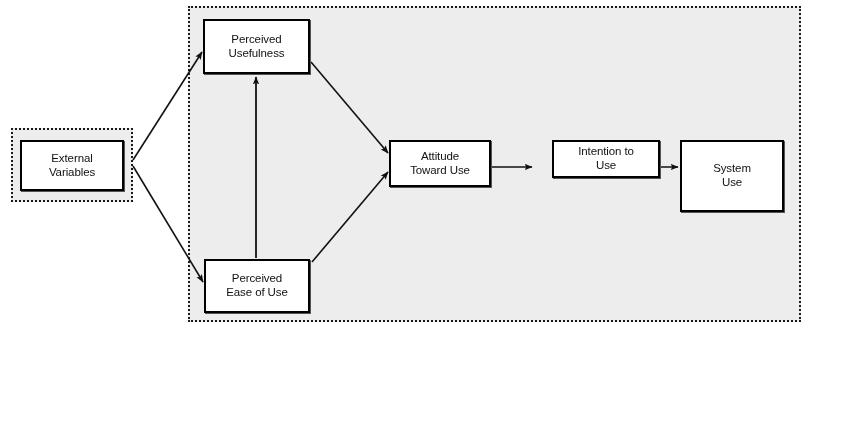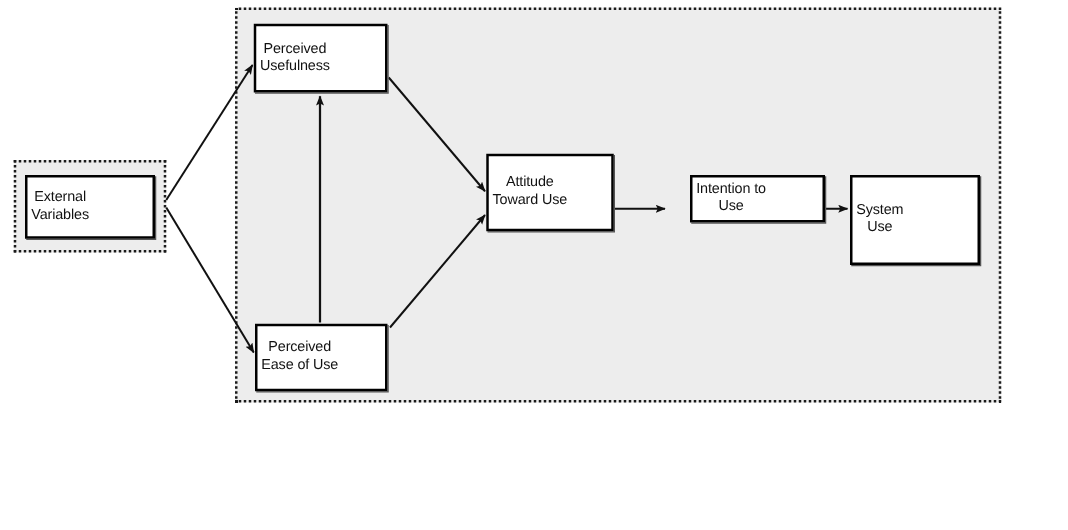--- a/index.html
+++ b/index.html
@@ -50,37 +50,37 @@
   }
   
   .node {
     position: absolute;
     box-sizing: border-box;
     background: #ffffff;
     border: 2px solid #000000;
     box-shadow: 1px 1px 0 0 #555555;
     display: flex;
     align-items: center;
-    justify-content: flex-start;
+    justify-content: center;
     text-align: center;
     line-height: 1.18;
     font-size: 11.5px;
     color: #111111;
     letter-spacing: -0.1px;
     z-index: 5;
   }
   .node-label {
     display: block;
     white-space: pre-line;
     padding: 0 3px;
   }
   #node-external-variables { left: 20px;  top: 140px; width: 104px; height: 51px; }
   #node-perceived-usefulness { left: 203px; top: 19px;  width: 107px; height: 55px; }
   #node-perceived-ease-of-use { left: 204px; top: 259px; width: 106px; height: 54px; }
-  #node-attitude-toward-use { left: 389px; top: 123px; width: 102px; height: 62px; }
+  #node-attitude-toward-use { left: 389px; top: 140px; width: 102px; height: 47px; }
   #node-intention-to-use { left: 552px; top: 140px; width: 108px; height: 38px; }
   #node-system-use { left: 680px; top: 140px; width: 104px; height: 72px; }
 
   #arrow-layer {
     position: absolute;
     left: 0; top: 0;
     width: 854px;
     height: 336px;
     z-index: 4;
     pointer-events: none;

